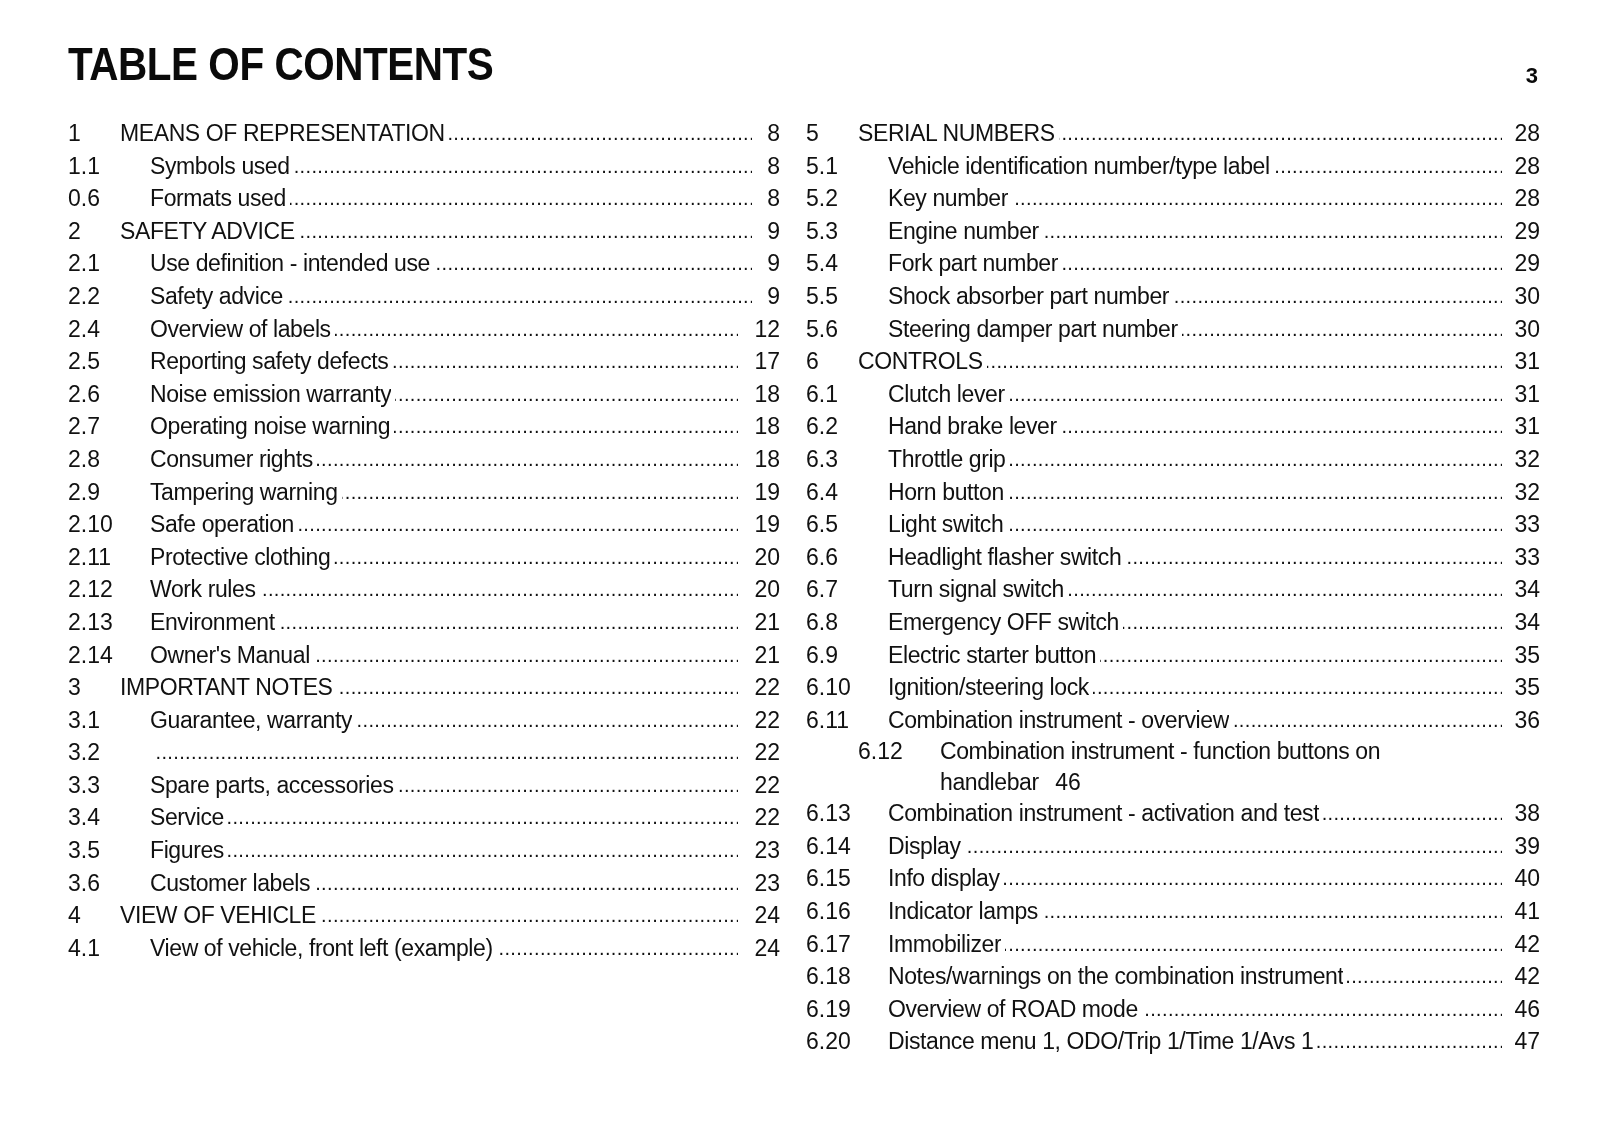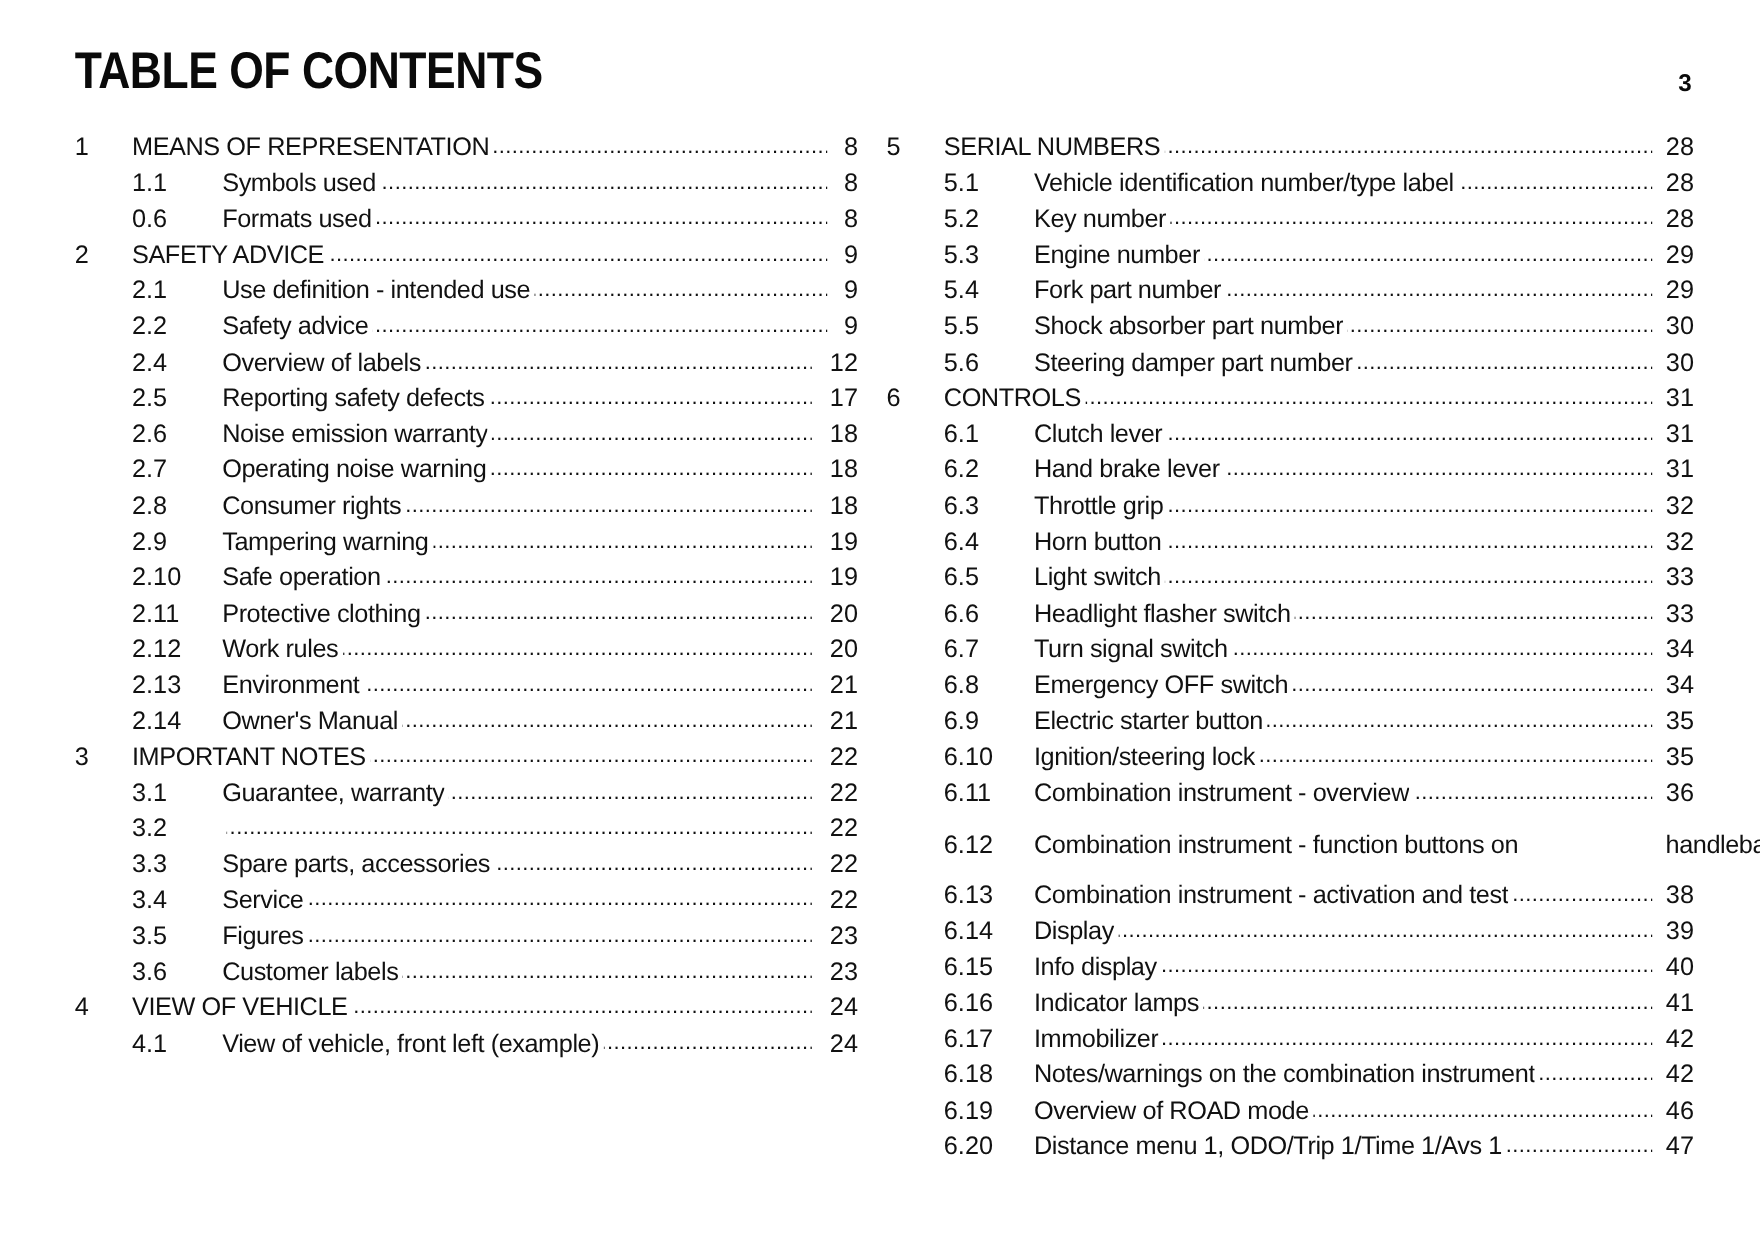--- a/index.html
+++ b/index.html
@@ -47,30 +47,30 @@
     .toc-entry {
       display: flex;
       align-items: flex-end;
       height: 32.6px;
       font-size: 23px;
       line-height: 32.6px;
       white-space: nowrap;
       transform-origin: left center;
     }
     .toc-entry.multi {
-      flex-direction: row;
-      align-items: center;
+      flex-direction: column;
+      align-items: flex-start;
       height: 61px;
     }
     .num {
       flex: 0 0 auto;
       display: inline-block;
     }
     .lvl1 .num { width: 52px; }
-    .lvl2 .num { width: 82px; margin-left: 52px; }
+    .lvl2 .num { width: 82px; }
     .title {
       flex: 0 1 auto;
       overflow: hidden;
       letter-spacing: -0.4px;
     }
     .leader {
       flex: 1 1 auto;
       overflow: hidden;
       position: relative;
       height: 100%;

